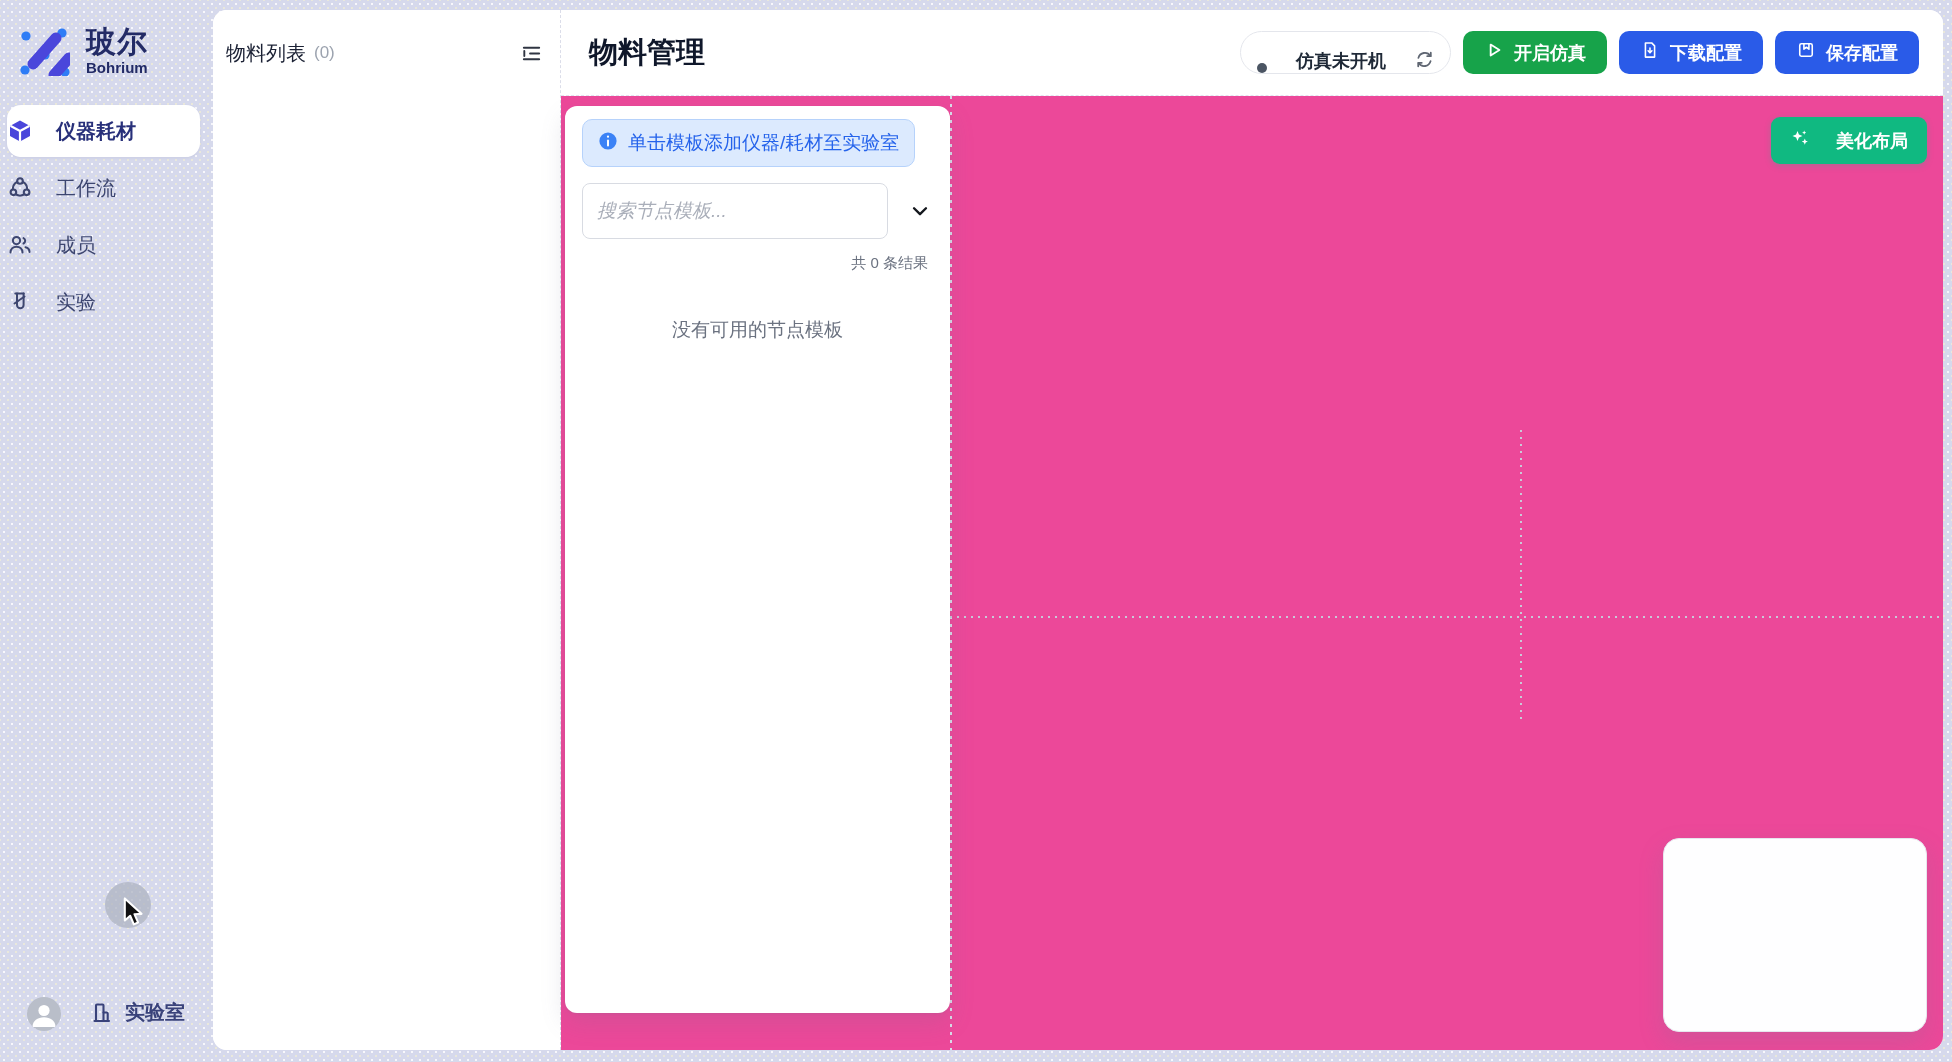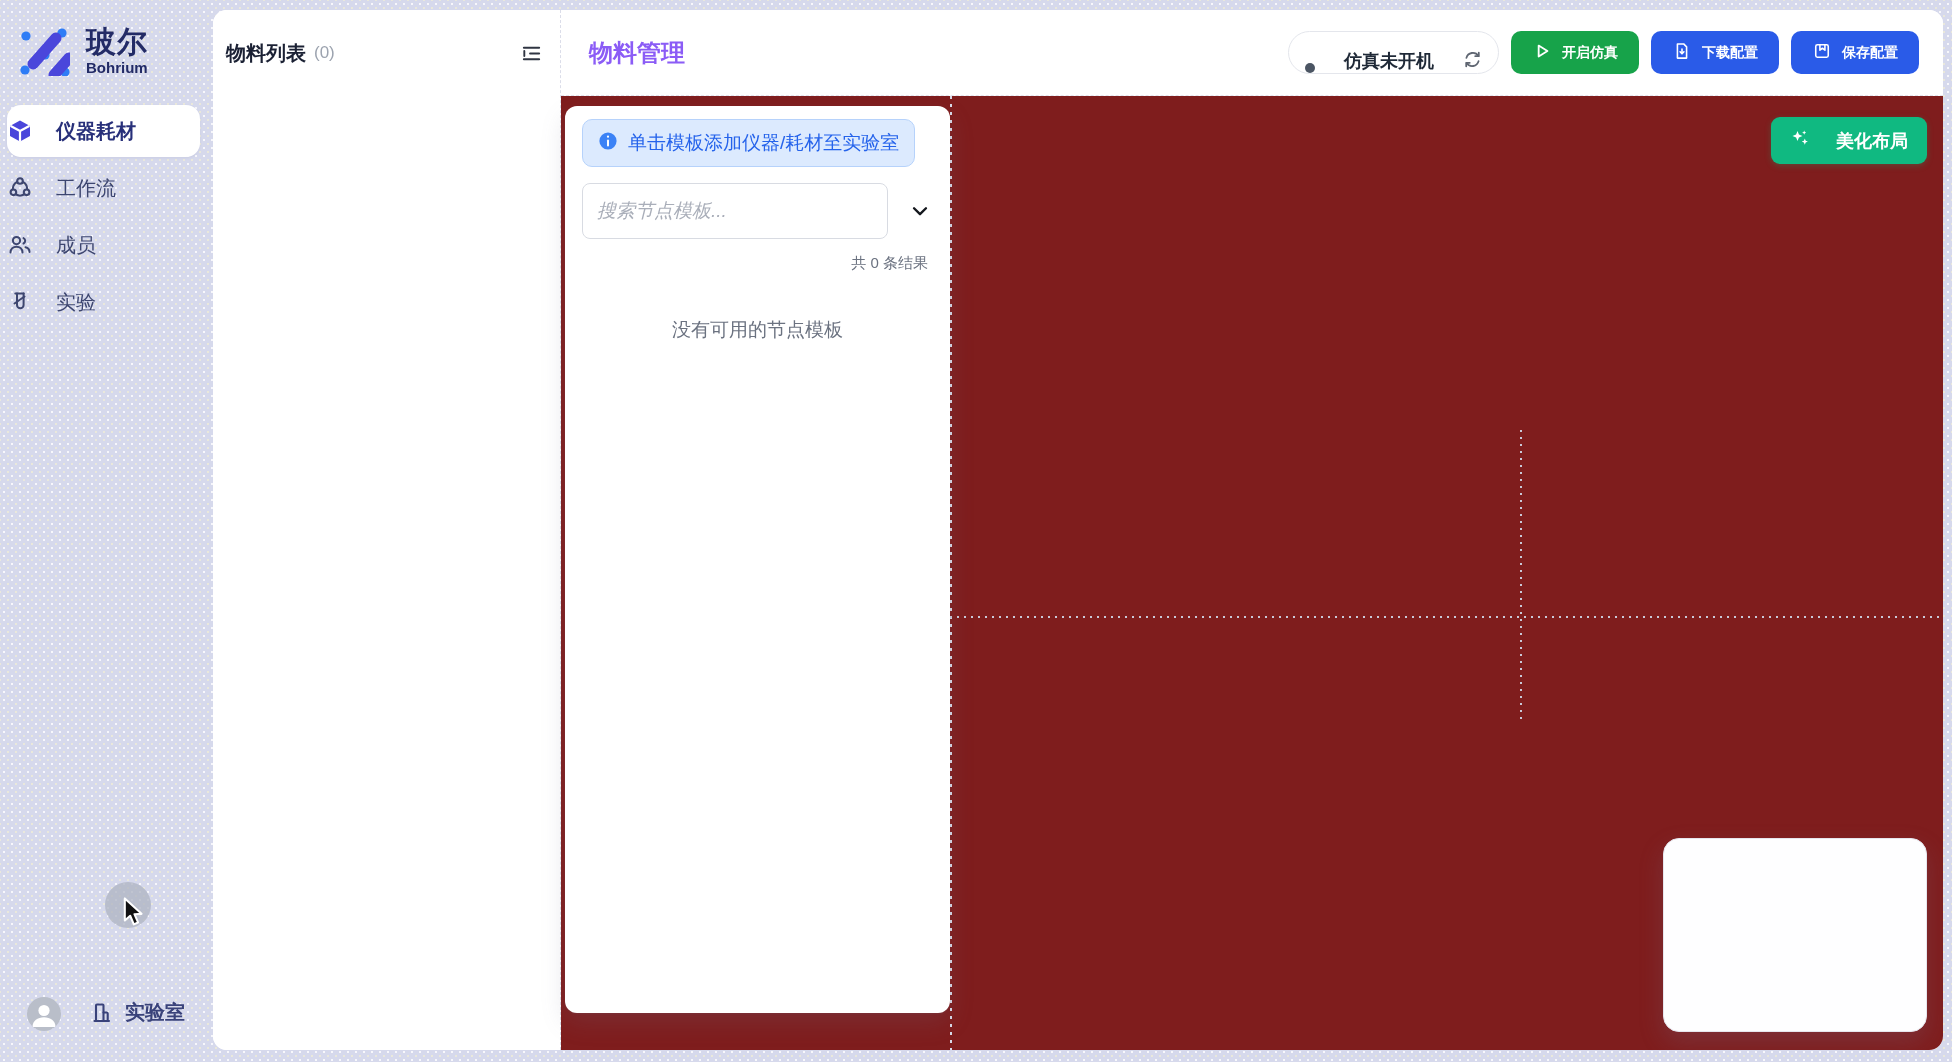--- a/index.html
+++ b/index.html
@@ -49,48 +49,48 @@
   
   .surface {
     position:absolute; left:213px; top:10px; width:1730px; height:1040px;
     background:#ffffff; border-radius:14px; overflow:hidden;
   }
 
   
   .list-panel { position:absolute; left:0; top:0; width:348px; height:100%;
     background:#ffffff; border-right:1px dashed #dbdde9; }
   .list-panel-header { display:flex; align-items:center; height:86px; padding:0 17px 0 13px; }
-  .list-title { font-size:20px; font-weight:700; color:#1b2134;text-align:center; }
+  .list-title { font-size:20px; font-weight:400; color:#1b2134;text-align:center; }
   .list-count { font-size:17px; color:#9ca3af; margin-left:8px; }
   .list-collapse { margin-left:auto; display:flex; cursor:pointer; }
 
   
   .main { position:absolute; left:348px; top:0; right:0; height:100%; }
   .main-header {
     height:86px; display:flex; align-items:center;
     padding:0 24px 0 28px; border-bottom:1px dashed #e2e4ef; background:#fff;
   }
-  .page-title { font-size:24px; font-weight:700; color:#8b5cf6; }
+  .page-title { font-size:29px; font-weight:700; color:#0f172a; }
   .header-actions { margin-left:auto; display:flex; align-items:center; gap:12px; }
   .status-chip {
     height:43px; border:1px solid #e4e6ec; border-radius:22px; background:#fff;
     display:flex; align-items:flex-end; padding:0 16px; gap:29px; cursor:pointer;
   }
   .status-dot { width:10px; height:10px; border-radius:50%; background:#4b5563; }
   .status-label { font-size:18px; font-weight:600; color:#1f2937; }
   .btn {
     height:43px; border:none; border-radius:10px; display:flex; align-items:center;
-    padding:0 21px; gap:10px; font-size:14px; font-weight:600; color:#fff; cursor:pointer;
+    padding:0 21px; gap:10px; font-size:18px; font-weight:600; color:#fff; cursor:pointer;
     font-family:inherit;
   }
   .btn-green { background:#17a34a; }
   .btn-blue  { background:#2a5be8; }
 
   
-  .canvas { position:absolute; left:0; top:86px; right:0; bottom:0; background:#7f1d1d; }
+  .canvas { position:absolute; left:0; top:86px; right:0; bottom:0; background:#ec4899; }
   .col-divider { position:absolute; left:389px; top:0; bottom:0; width:2px;
     background:repeating-linear-gradient(180deg,#d8dae8 0 3px, transparent 3px 8px); }
   .grid-h { position:absolute; left:389px; right:0; top:520px; height:2px;
     background:repeating-linear-gradient(90deg,#c9c9d8 0 2px, transparent 2px 7px); }
   .grid-v { position:absolute; left:959px; top:334px; height:290px; width:2px;
     background:repeating-linear-gradient(180deg,#c9c9d8 0 2px, transparent 2px 7px); }
 
   
   .tpl-panel {
     position:absolute; left:4px; top:10px; width:385px; height:907px;

